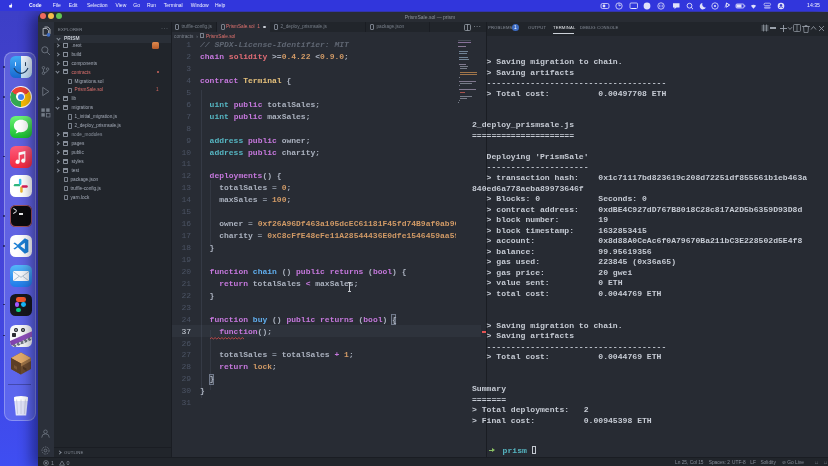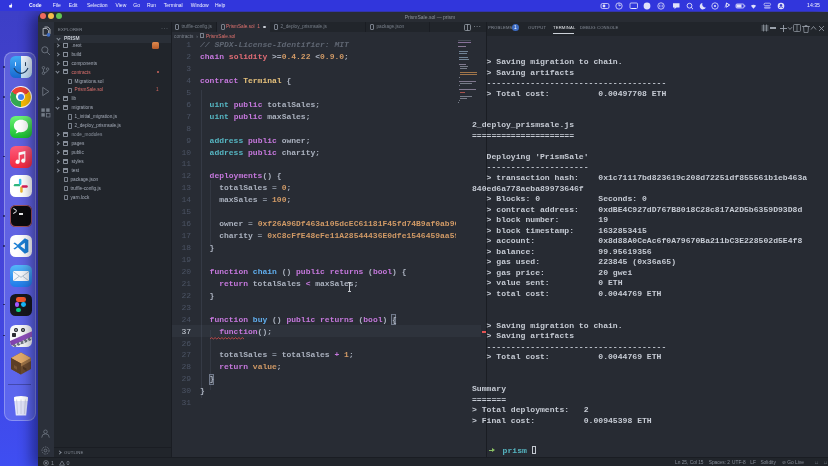--- a/index.html
+++ b/index.html
@@ -410,21 +410,21 @@
   }
 
   <span class="kw">function</span> <span class="fn">chain</span> () <span class="kw">public</span> <span class="kw">returns</span> (<span class="kw">bool</span>) {
     <span class="kw">return</span> totalSales <span class="kw">&lt;</span> maxSales;
   }
 
   <span class="kw">function</span> <span class="fn">buy</span> () <span class="kw">public</span> <span class="kw">returns</span> (<span class="kw">bool</span>) {
     <span class="kw">function</span>();
 
     totalSales <span class="op">=</span> totalSales <span class="kw">+</span> <span class="num">1</span>;
-    <span class="kw">return</span> <span class="num">value</span>;
+    <span class="kw">return</span> <span class="num">lock</span>;
   }
 }
 </div>
   </div>
 
 <svg class="abs" style="left:209.5px;top:337.2px;z-index:7" width="35" height="3" viewBox="0 0 35 3">
     <path d="M0 2 L1.7 .6 L3.4 2 L5.1 .6 L6.8 2 L8.5 .6 L10.2 2 L11.9 .6 L13.6 2 L15.3 .6 L17 2 L18.7 .6 L20.4 2 L22.1 .6 L23.8 2 L25.5 .6 L27.2 2 L28.9 .6 L30.6 2 L32.3 .6 L34 2" stroke="#e05252" stroke-width=".8" fill="none"></path>
   </svg>
 <div class="abs" style="left:391.3px;top:314.3px;width:5.2px;height:10.6px;border:.7px solid #70798a;background:rgba(120,130,150,.12);z-index:5"></div>
 <div class="abs" style="left:209.3px;top:374px;width:5.2px;height:10.6px;border:.7px solid #70798a;background:rgba(120,130,150,.12);z-index:5"></div>

